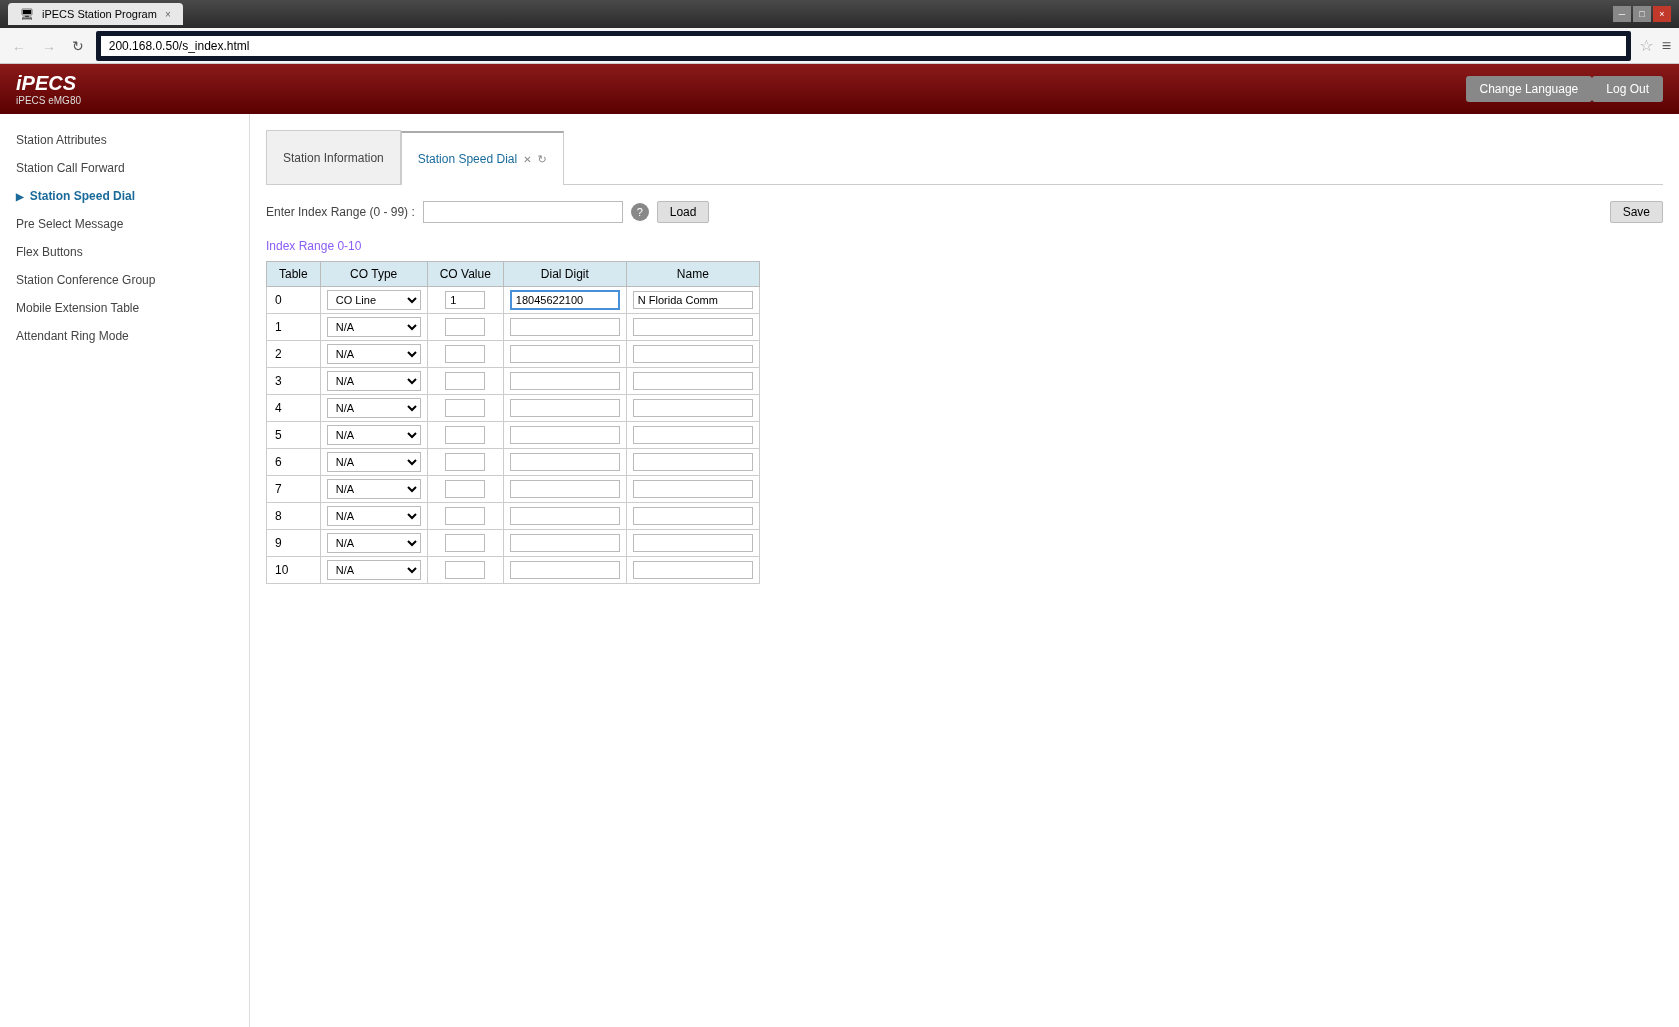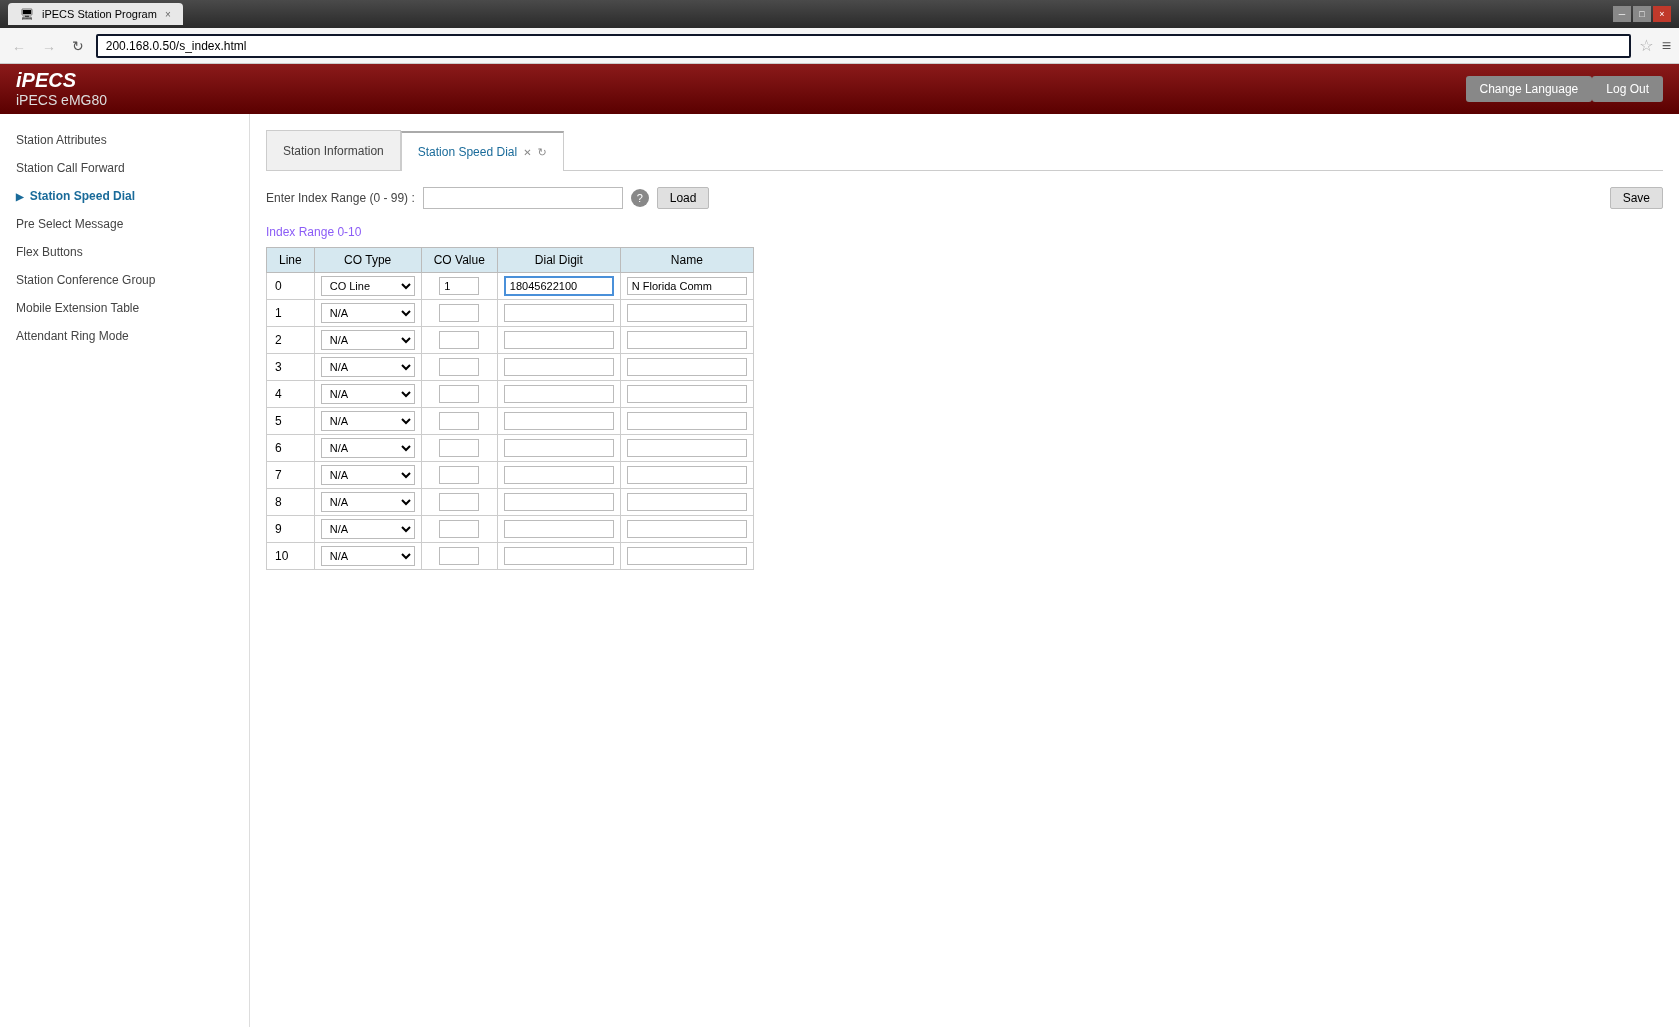--- a/index.html
+++ b/index.html
@@ -61,21 +61,21 @@
       background: none;
       border: none;
       cursor: pointer;
       font-size: 14px;
       color: #555;
       padding: 2px 4px;
     }
     .nav-btn:disabled { color: #bbb; cursor: default; }
     .address-box {
       flex: 1;
-      border: 2px solid #0f172a;
+      border: 5px solid #0f172a;
       border-radius: 2px;
       padding: 3px 8px;
       font-size: 12px;
       background: white;
     }
     .star-btn {
       background: none;
       border: none;
       font-size: 16px;
       color: #aaa;
@@ -98,21 +98,21 @@
       padding: 8px 16px;
     }
     .logo-area { display: flex; flex-direction: column; }
     .logo-text {
       color: white;
       font-size: 20px;
       font-weight: bold;
       font-style: italic;
       line-height: 1;
     }
-    .logo-sub { color: #ddd; font-size: 14px; margin-top: 2px; }
+    .logo-sub { color: #ddd; font-size: 10px; margin-top: 2px; }
     .header-btns { margin-left: auto; display: flex; gap: 0; }
     .header-btn {
       background: #888;
       color: white;
       border: none;
       padding: 6px 14px;
       border-radius: 3px;
       font-size: 12px;
       cursor: pointer;
     }
@@ -157,21 +157,21 @@
       overflow: auto;
     }
 
     
     .tabs {
       display: flex;
       border-bottom: 1px solid #ccc;
       margin-bottom: 16px;
     }
     .tab {
-      padding: 12px 16px;
+      padding: 19px 16px;
       cursor: pointer;
       font-size: 12px;
       border: 1px solid #ccc;
       border-bottom: none;
       background: #f0f0f0;
       color: #444;
       display: flex;
       align-items: center;
       gap: 6px;
     }
@@ -370,21 +370,21 @@
       <div class="save-wrapper">
         <button class="save-btn">Save</button>
       </div>
     </div>
 
     <div class="index-range">Index Range 0-10</div>
 
     <table class="data-table">
       <thead>
         <tr>
-          <th>Line</th>
+          <th>Table</th>
           <th>CO Type</th>
           <th>CO Value</th>
           <th>Dial Digit</th>
           <th>Name</th>
         </tr>
       </thead>
       <tbody id="table-body">
       <tr>
             <td>0</td>
             <td><select class="co-select"><option value="N/A">N/A</option><option value="CO Line" selected="">CO Line</option><option value="IP Line">IP Line</option><option value="Intercom">Intercom</option></select></td>

